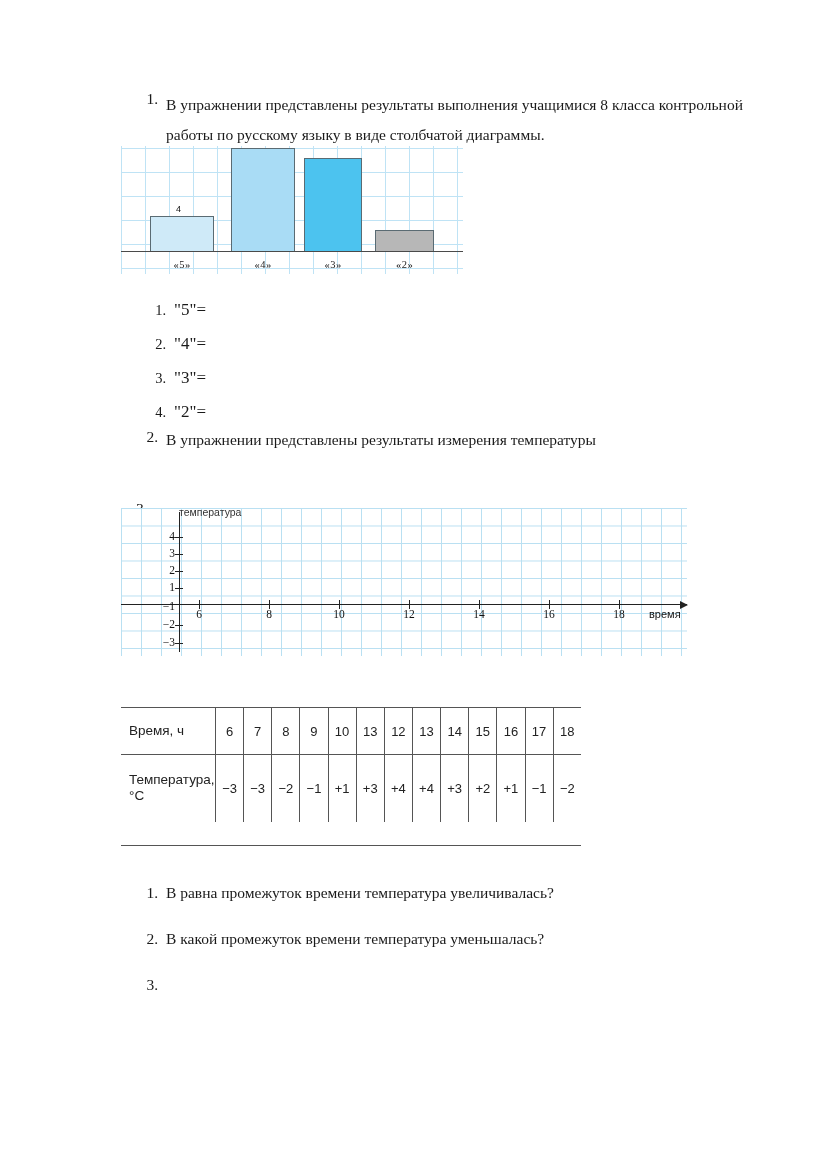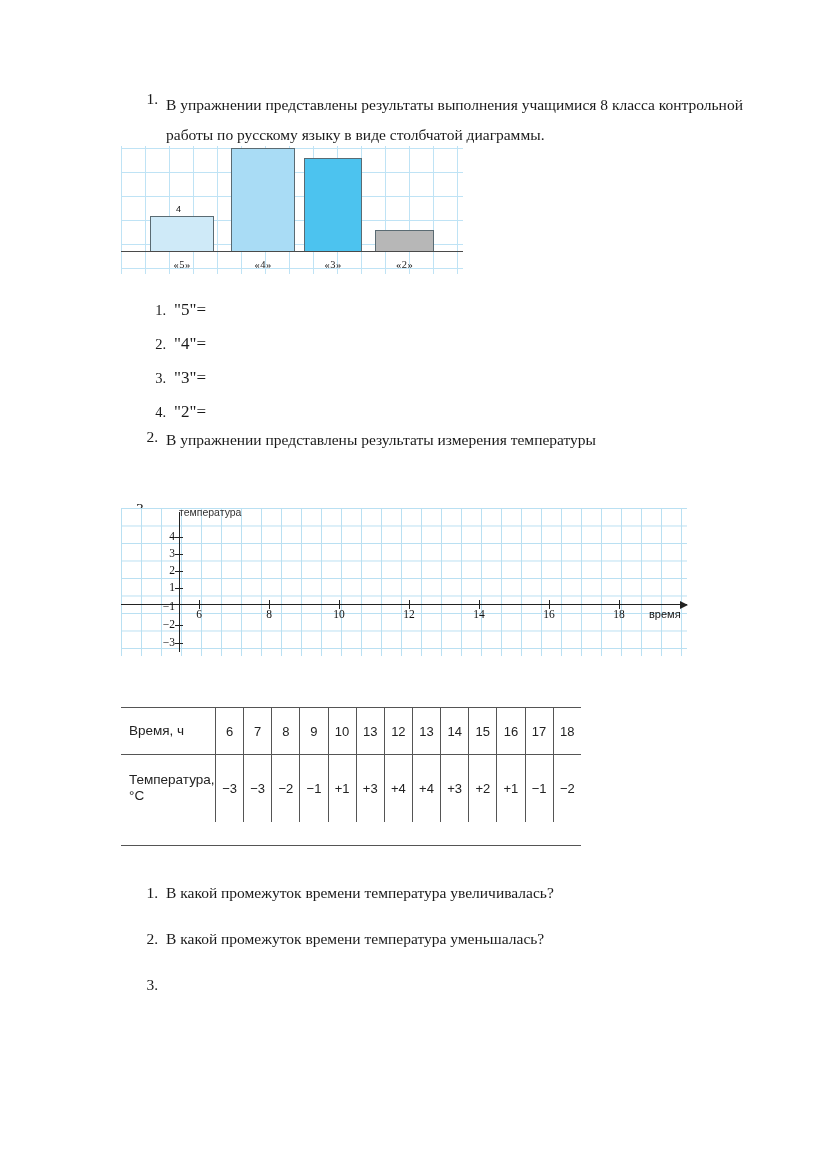--- a/index.html
+++ b/index.html
@@ -417,21 +417,21 @@
       <td>+1</td>
       <td>−1</td>
       <td style="border-right:none;">−2</td>
     </tr>
   </tbody>
     </table>
 
   <div class="qlist">
     <div class="q">
       <div class="qn">1.</div>
-      <div class="qt">В какой промежуток времени температура увеличивалась?</div>
+      <div class="qt">В равна промежуток времени температура увеличивалась?</div>
     </div>
     <div class="q">
       <div class="qn">2.</div>
       <div class="qt">В какой промежуток времени температура уменьшалась?</div>
     </div>
     <div class="q">
       <div class="qn">3.</div>
       <div class="qt">
       </div>
     </div>

